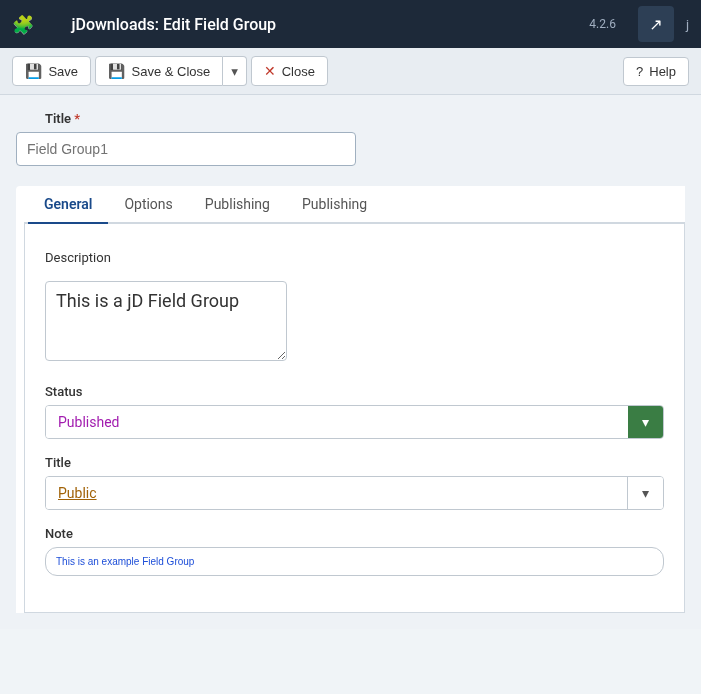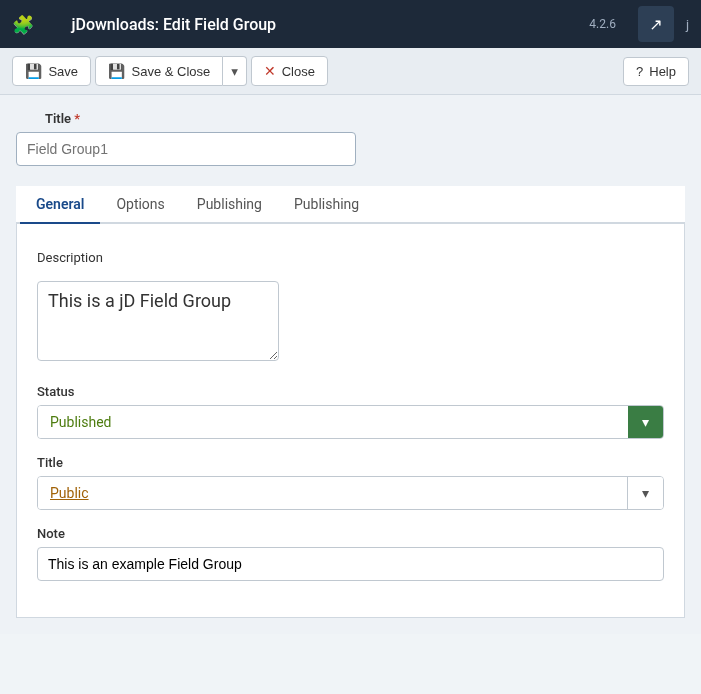--- a/index.html
+++ b/index.html
@@ -122,20 +122,21 @@
       color: #737373;
       background: white;
       outline: none;
     }
 
     
     .tabs-container {
       margin-top: 20px;
       background: white;
       border-radius: 4px 4px 0 0;
+      padding-left: 8px;
     }
     .tabs-nav {
       display: flex;
       border-bottom: 2px solid #d0d8e0;
       background: white;
       padding: 0 4px;
     }
     .tab-item {
       padding: 10px 16px;
       cursor: pointer;
@@ -193,21 +194,21 @@
     .select-wrapper {
       display: flex;
       border: 1px solid #c0c8d0;
       border-radius: 4px;
       overflow: hidden;
     }
     .select-text {
       flex: 1;
       padding: 8px 12px;
       font-size: 14px;
-      color: #4d7c0f;
+      color: #a21caf;
       background: white;
       border: none;
       outline: none;
     }
     .select-text.dark { color: #a16207; text-decoration: underline; }
     .select-arrow-btn {
       background: #3a7d44;
       color: white;
       border: none;
       padding: 8px 14px;
@@ -220,23 +221,23 @@
       background: white;
       color: #555;
       border-left: 1px solid #c0c8d0;
     }
 
     
     .note-input {
       width: 100%;
       padding: 8px 10px;
       border: 1px solid #c0c8d0;
-      border-radius: 4px;
-      font-size: 14px;
-      color: #000000;
+      border-radius: 12px;
+      font-size: 10px;
+      color: #1d4ed8;
       background: white;
       outline: none;
     }
     .form-field {
       margin-bottom: 16px;
     }
     .form-field-label {
       font-size: 13px;
       color: #333;
       margin-bottom: 6px;

